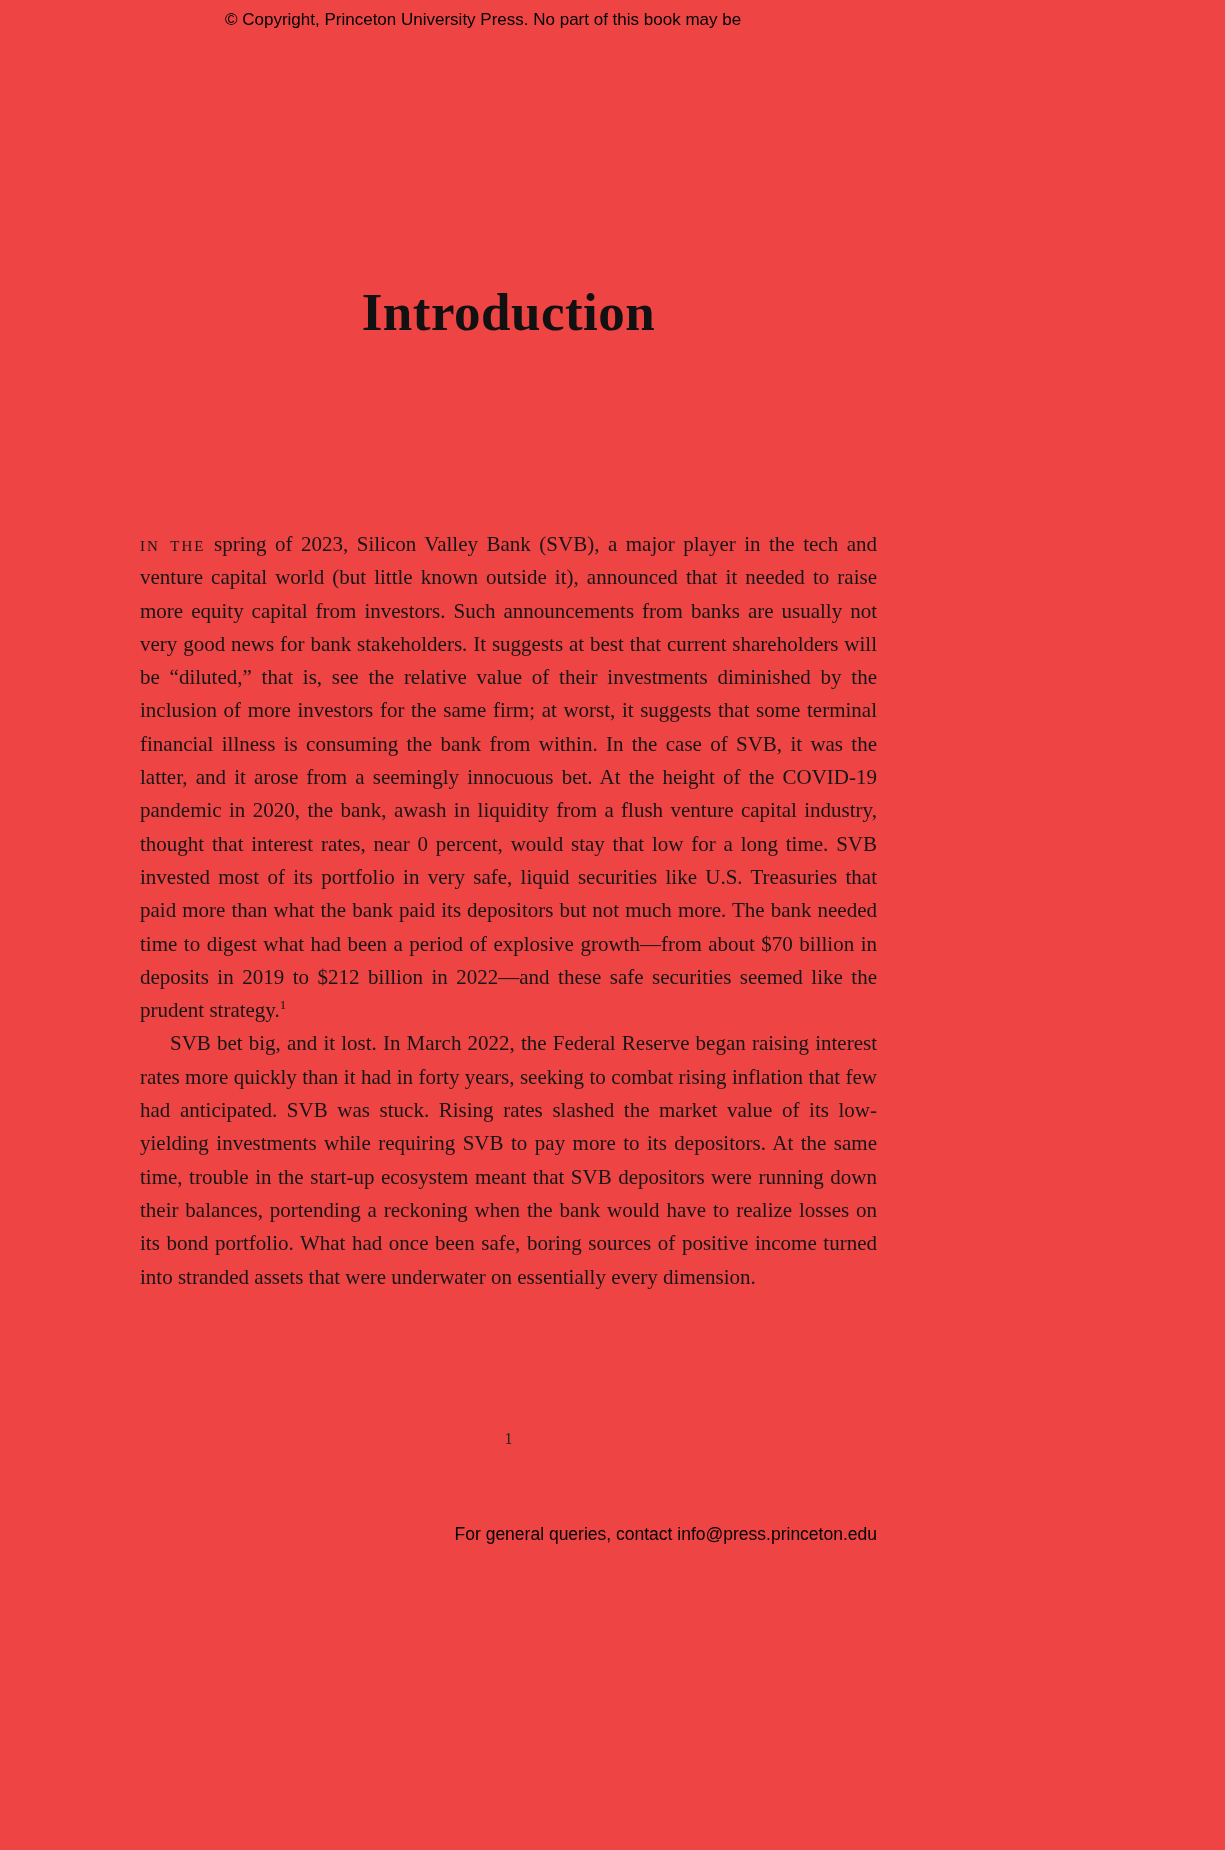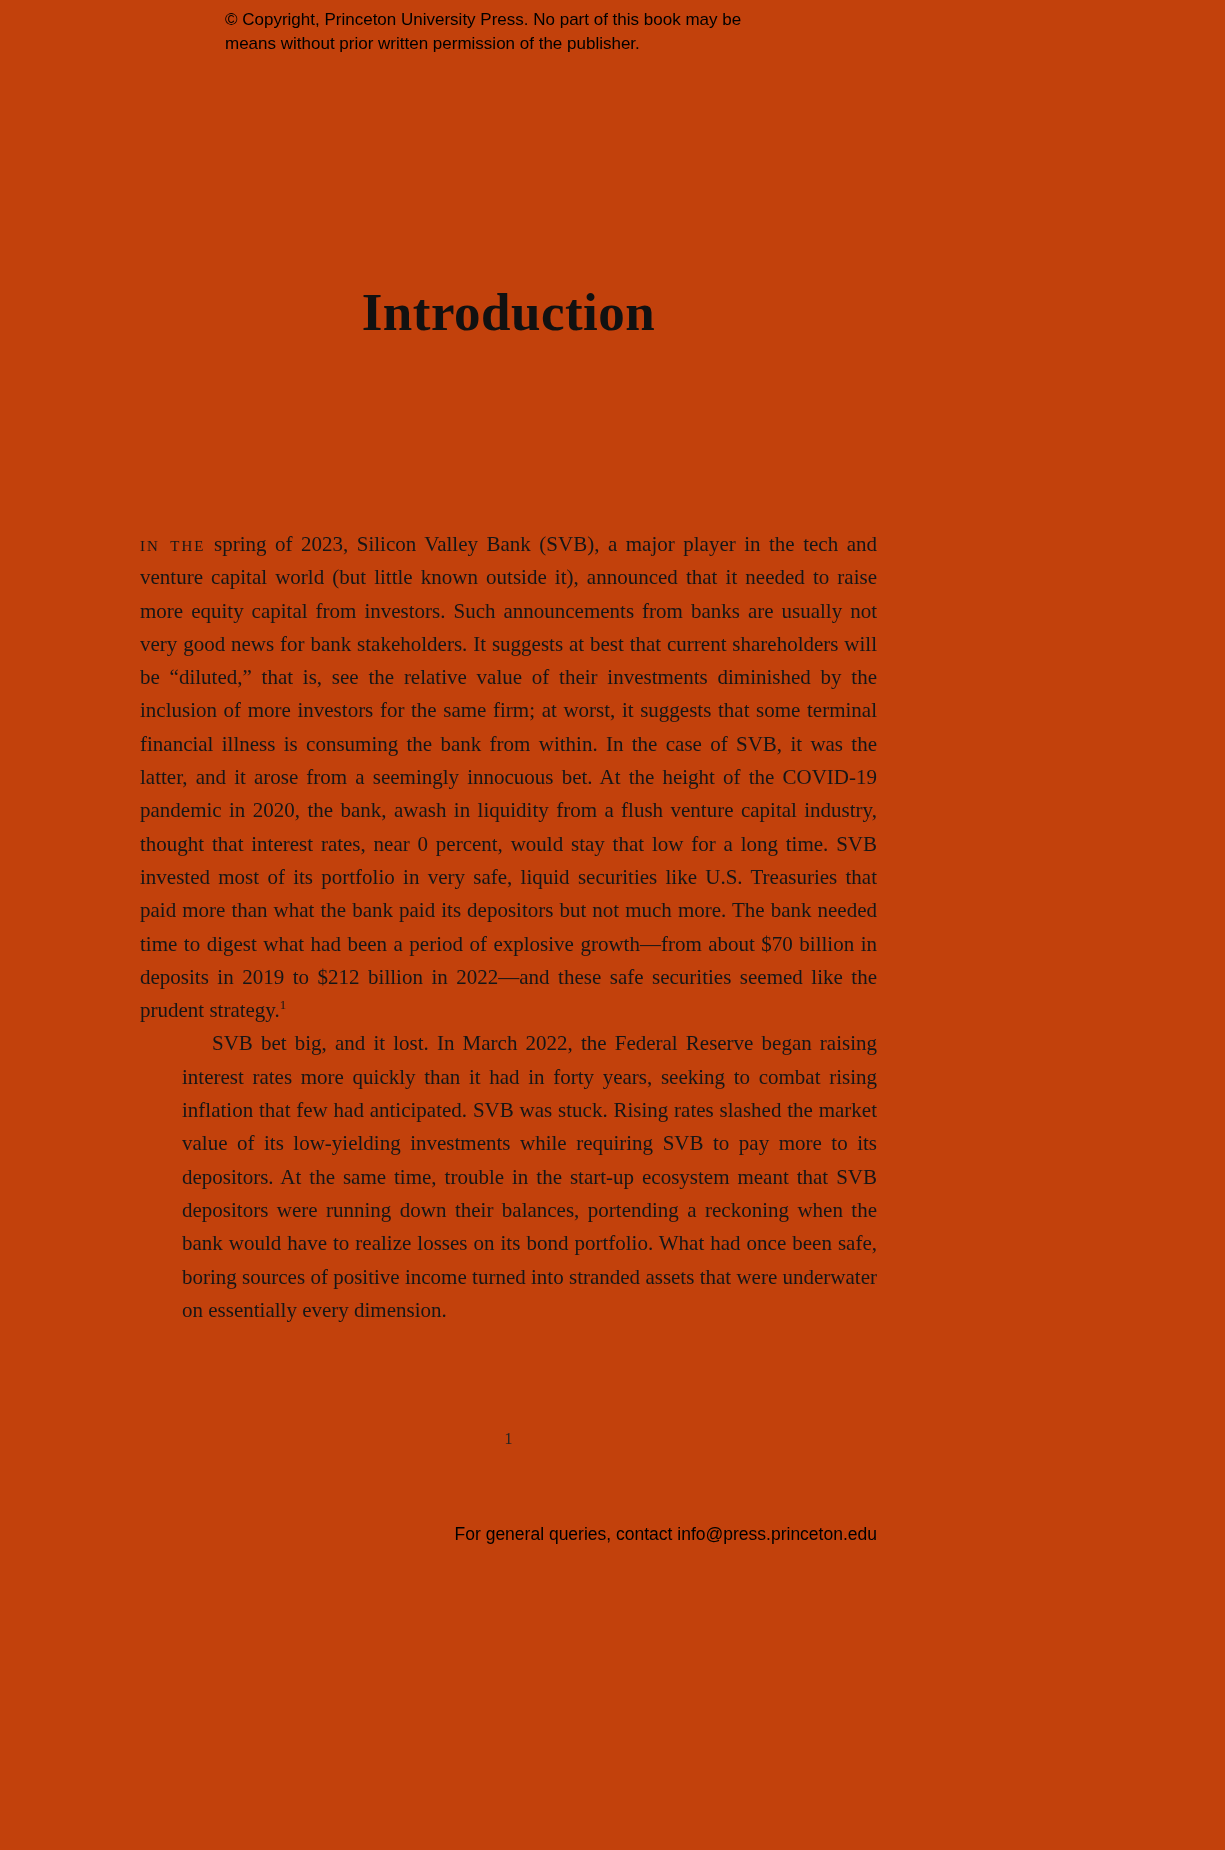--- a/index.html
+++ b/index.html
@@ -4,21 +4,21 @@
 <style>
   html, body {
     margin: 0;
     padding: 0;
     background: #ffffff;
   }
   .page {
     position: relative;
     width: 1225px;
     height: 1850px;
-    background: #c2410c;
+    background: #ef4444;
     color: #161616;
     font-family: "Liberation Serif", serif;
     overflow: hidden;
   }
   .copyright {
     position: absolute;
     left: 225px;
     top: 8px;
     font-family: "Liberation Sans", sans-serif;
     font-size: 17px;
@@ -47,21 +47,20 @@
     line-height: 33.3px;
     text-align: justify;
     color: #161616;
   }
   .body-text p {
     margin: 0;
     padding: 0;
   }
   .body-text p.indent {
     text-indent: 30px;
-    margin-left: 42px;
   }
   .smallcaps {
     font-variant: small-caps;
     letter-spacing: 2px;
   }
   .fn {
     font-size: 0.62em;
     vertical-align: super;
     line-height: 0;
   }
@@ -85,21 +84,20 @@
     color: #000000;
   }
 </style>
 </head>
 <body>
 
 <div class="page">
 
   <div class="copyright">
     <div>© Copyright, Princeton University Press. No part of this book may be</div>
-    <div>means without prior written permission of the publisher.</div>
   </div>
 
   <h1 class="title">Introduction</h1>
 
   <div class="body-text">
     <p><span class="smallcaps">in the</span><span> spring of 2023, Silicon Valley Bank (SVB), a major player in the tech and venture capital world (but little known outside it), announced that it needed to raise more equity capital from investors. Such announcements from banks are usually not very good news for bank stakeholders. It suggests at best that current shareholders will be “diluted,” that is, see the relative value of their investments diminished by the inclusion of more investors for the same firm; at worst, it suggests that some terminal financial illness is consuming the bank from within. In the case of SVB, it was the latter, and it arose from a seemingly innocuous bet. At the height of the COVID-19 pandemic in 2020, the bank, awash in liquidity from a flush venture capital industry, thought that interest rates, near 0 percent, would stay that low for a long time. SVB invested most of its portfolio in very safe, liquid securities like U.S. Treasuries that paid more than what the bank paid its depositors but not much more. The bank needed time to digest what had been a period of explosive growth—from about $70 billion in deposits in 2019 to $212 billion in 2022—and these safe securities seemed like the prudent strategy.</span><sup class="fn">1</sup></p>
     <p class="indent">SVB bet big, and it lost. In March 2022, the Federal Reserve began raising interest rates more quickly than it had in forty years, seeking to combat rising inflation that few had anticipated. SVB was stuck. Rising rates slashed the market value of its low-yielding investments while requiring SVB to pay more to its depositors. At the same time, trouble in the start-up ecosystem meant that SVB depositors were running down their balances, portending a reckoning when the bank would have to realize losses on its bond portfolio. What had once been safe, boring sources of positive income turned into stranded assets that were underwater on essentially every dimension.</p>
   </div>
 
   <div class="page-number">1</div>

